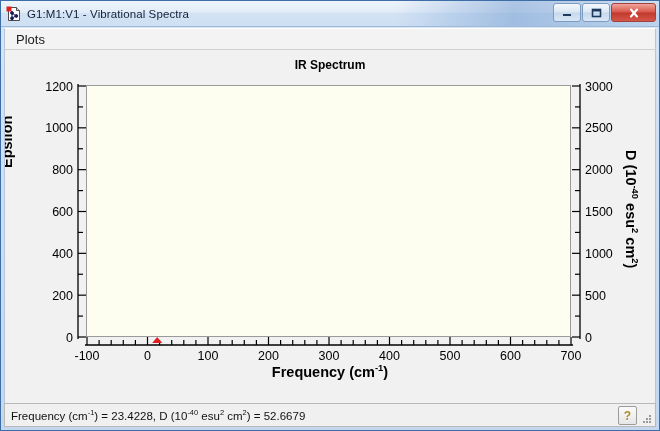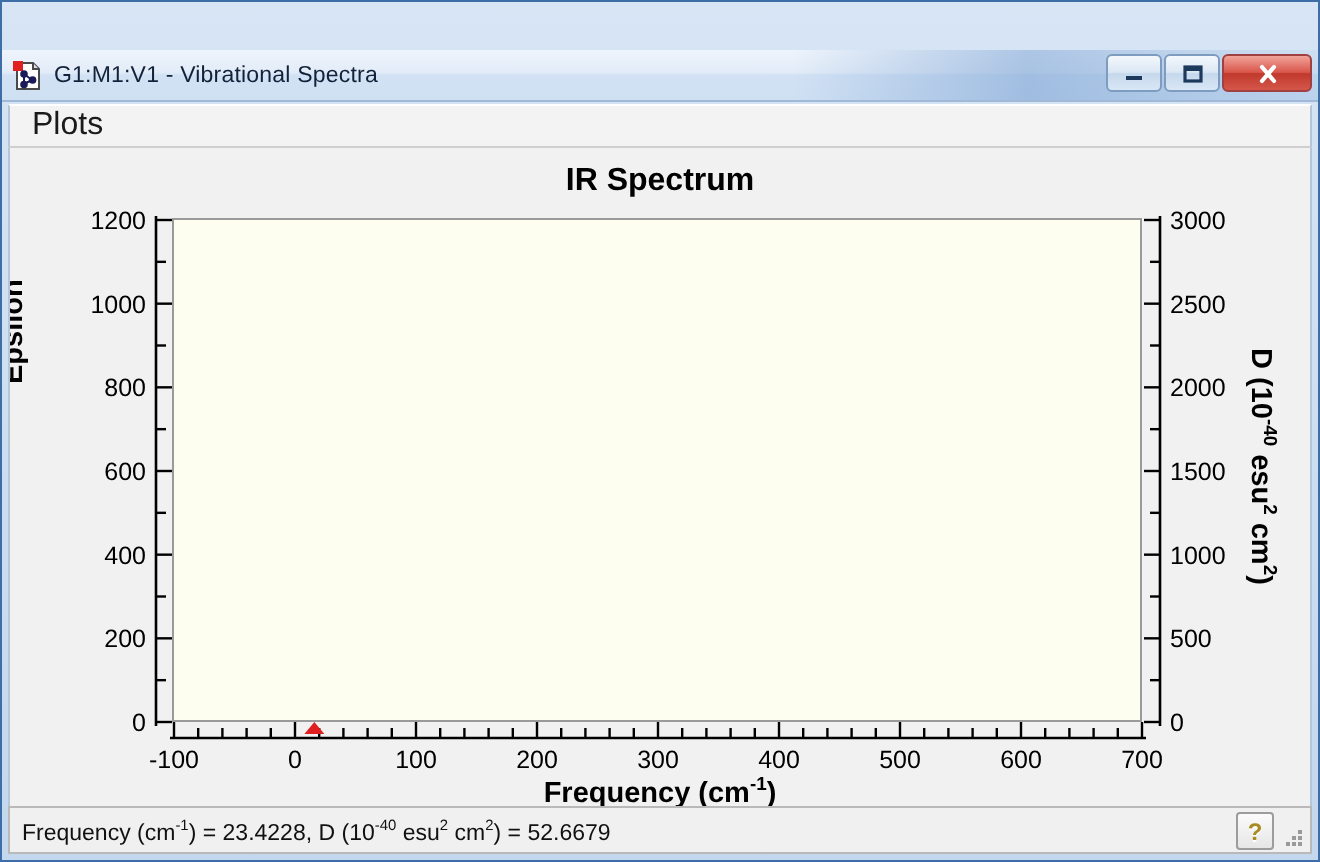--- a/index.html
+++ b/index.html
@@ -14,21 +14,21 @@
     background: linear-gradient(to bottom, #d7e5f5 0%, #cfe0f2 40%, #c3d7ee 100%);
     border: 1px solid #3d6ea8;
     display: flex; flex-direction: column;
   }
   
   #titlebar {
     height: 26px; flex: 0 0 26px;
     position: relative;
     background: linear-gradient(to bottom,#eef4fb 0%,#e2ecf8 45%,#d2e2f4 50%,#cfe0f3 100%);
     border-bottom: 1px solid #9fb9d6;
-    display: flex; align-items: center; margin-top: 24px;
+    display: flex; align-items: center;
   }
   #titlebar::after{
     content:""; position:absolute; left:0; right:0; top:0; bottom:0;
     background: linear-gradient(to right, rgba(255,255,255,0) 60%, rgba(120,160,210,.55) 78%, rgba(150,185,225,.35) 100%);
     pointer-events:none;
   }
   .app-icon {
     width: 16px; height: 16px; margin-left: 5px; margin-right: 5px;
     position: relative; z-index: 2; flex: 0 0 16px;
   }
@@ -55,32 +55,32 @@
   #menubar {
     flex: 0 0 22px; height: 22px;
     background: #f3f3f3;
     border-top: 1px solid #fff;
     border-bottom: 1px solid #cfcfcf;
     margin: 1px 3px 0 3px;
     display: flex; align-items: center;
     border-left: 1px solid #b5c6d8; border-right: 1px solid #b5c6d8;
   }
   .menu-item {
-    font-size: 16px; color: #1b1b1b; padding: 2px 7px; margin-left: 4px;
+    font-size: 13px; color: #1b1b1b; padding: 2px 7px; margin-left: 4px;
   }
   
   #client {
     flex: 1 1 auto; margin: 0 3px; position: relative;
     background: #f1f1f1;
     border-left: 1px solid #b5c6d8; border-right: 1px solid #b5c6d8;
     overflow: hidden;
   }
   #chart-title {
     position: absolute; left: 0; right: 0; top: 8px; text-align: center;
-    font-size: 16px; font-weight: bold; color: #000;
+    font-size: 12px; font-weight: bold; color: #000;
   }
   
   #plot-frame {
     position: absolute;
     left: 81px; top: 35px; width: 485px; height: 252px;
     background: #fdfdf0;
     border: 1px solid #9a9a9a;
   }
   #plot-svg { position: absolute; left: 0; top: 0; }
   .axis-label {

